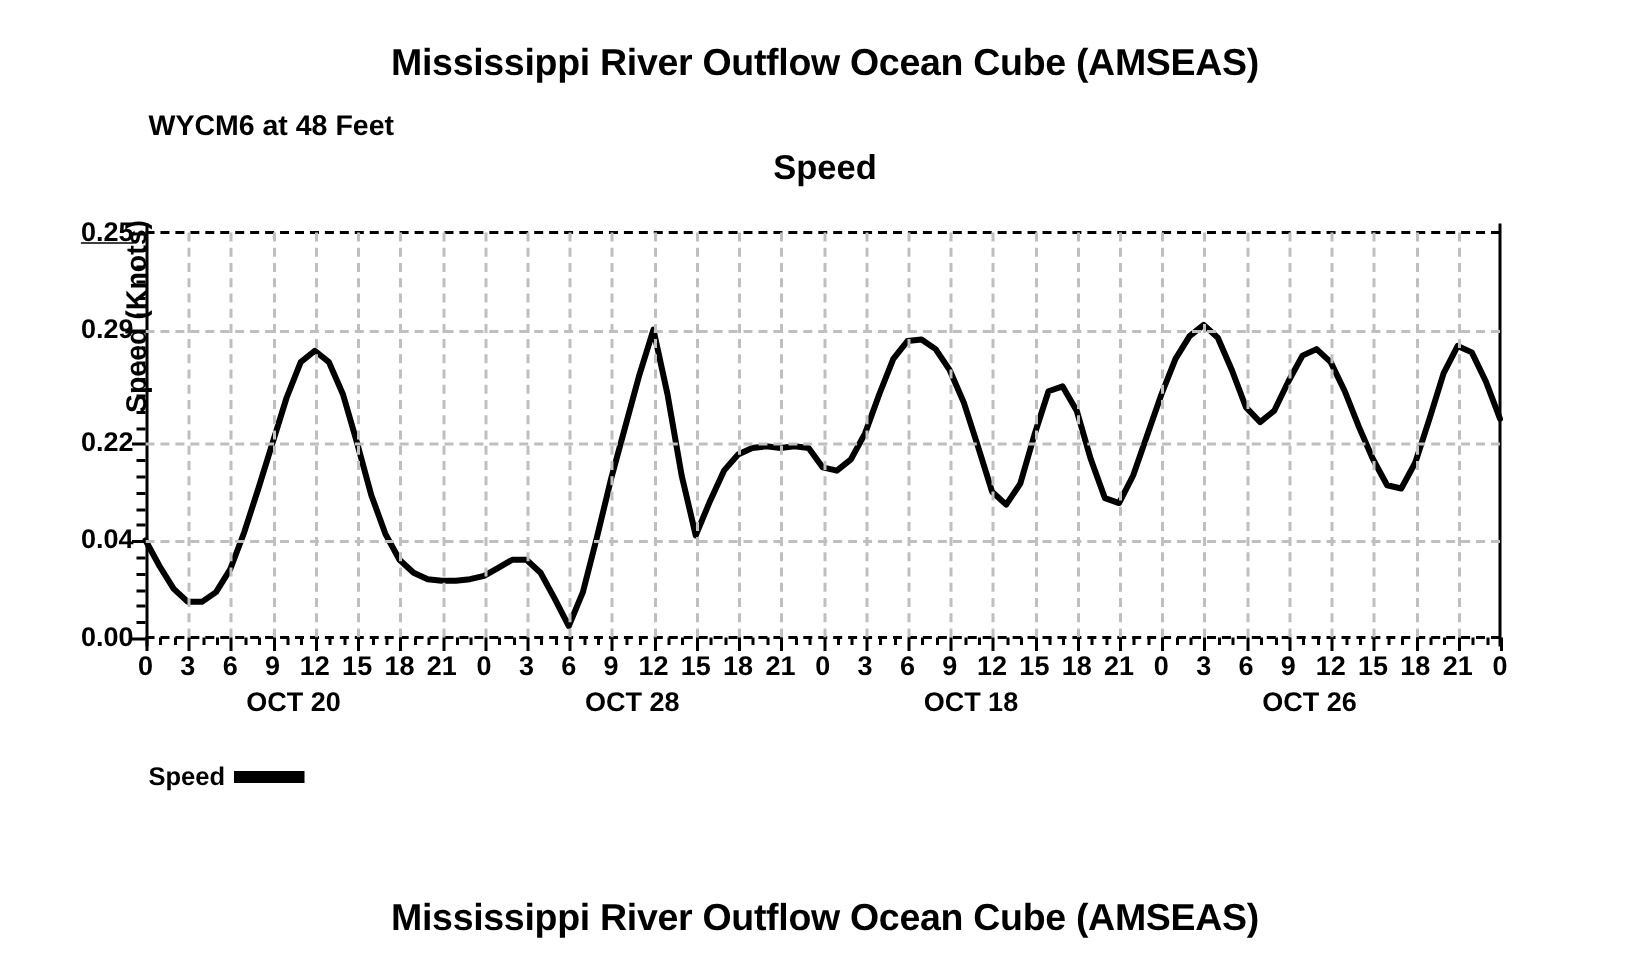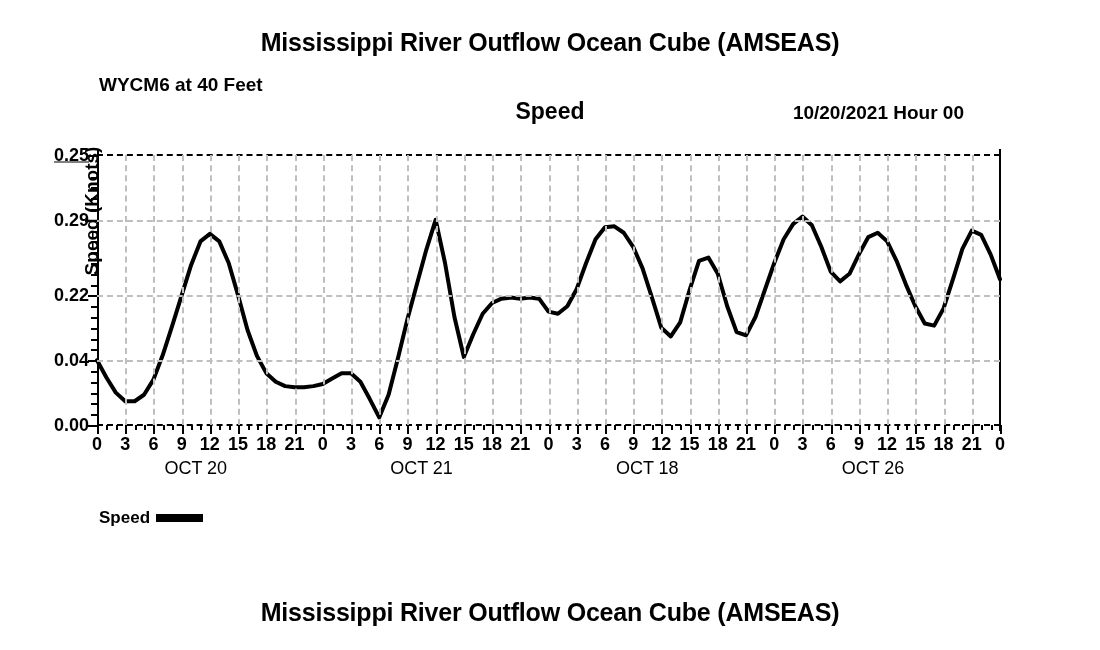--- a/index.html
+++ b/index.html
@@ -189,21 +189,21 @@
     left: 97px;
     top: 458px;
     width: 903px;
     height: 24px;
   }
   .daylabel-txt {
     position: absolute;
     top: 0;
     transform: translateX(-50%);
     font-size: 18px;
-    font-weight: normal;
+    font-weight: bold;
     white-space: nowrap;
   }
   .axis-title-x {
     position: absolute;
     left: 0; top: 480px;
     width: 1100px;
     text-align: center;
     font-size: 19px;
     font-weight: bold;
   }
@@ -232,23 +232,22 @@
     overflow: visible;
   }
 </style>
 </head>
 <body>
 
 <div class="page">
 
   <div class="title-main">Mississippi River Outflow Ocean Cube (AMSEAS)</div>
 
-  <div class="station-line1">WYCM6 at 40 Feet</div>
+  <div class="station-line1">WYCM6 at 48 Feet</div>
   <div class="subtitle-center">Speed</div>
-  <div class="runtime">10/20/2021 Hour 00</div>
 
   <div class="axis-title-y">Speed (Knots)</div>
   <div class="ylabels" id="ylabels">
       <div class="ylabel-txt" style="top: 270px;">0.00</div>
       <div class="ylabel-txt" style="top: 205.2px;">0.04</div>
       <div class="ylabel-txt" style="top: 140.4px;">0.22</div>
       <div class="ylabel-txt" style="top: 64.8px;">0.29</div>
       <div class="ylabel-txt" style="top: 0px; text-decoration: underline;">0.25</div>
     </div>
 
@@ -449,21 +448,21 @@
       <div class="xlabel-txt" style="left: 733.688px;">6</div>
       <div class="xlabel-txt" style="left: 761.906px;">9</div>
       <div class="xlabel-txt" style="left: 790.125px;">12</div>
       <div class="xlabel-txt" style="left: 818.344px;">15</div>
       <div class="xlabel-txt" style="left: 846.562px;">18</div>
       <div class="xlabel-txt" style="left: 874.781px;">21</div>
       <div class="xlabel-txt" style="left: 903px;">0</div>
     </div>
   <div class="daylabels" id="daylabels">
       <div class="daylabel-txt" style="left: 98.7656px;">OCT 20</div>
-      <div class="daylabel-txt" style="left: 324.516px;">OCT 21</div>
+      <div class="daylabel-txt" style="left: 324.516px;">OCT 28</div>
       <div class="daylabel-txt" style="left: 550.266px;">OCT 18</div>
       <div class="daylabel-txt" style="left: 776.016px;">OCT 26</div>
     </div>
 
   <div class="legend">
     <span class="legend-label">Speed</span>
     <span class="legend-swatch" id="legend-swatch" style="background: rgb(0, 0, 0);"></span>
   </div>
 
   <div class="title-bottom">Mississippi River Outflow Ocean Cube (AMSEAS)</div>

